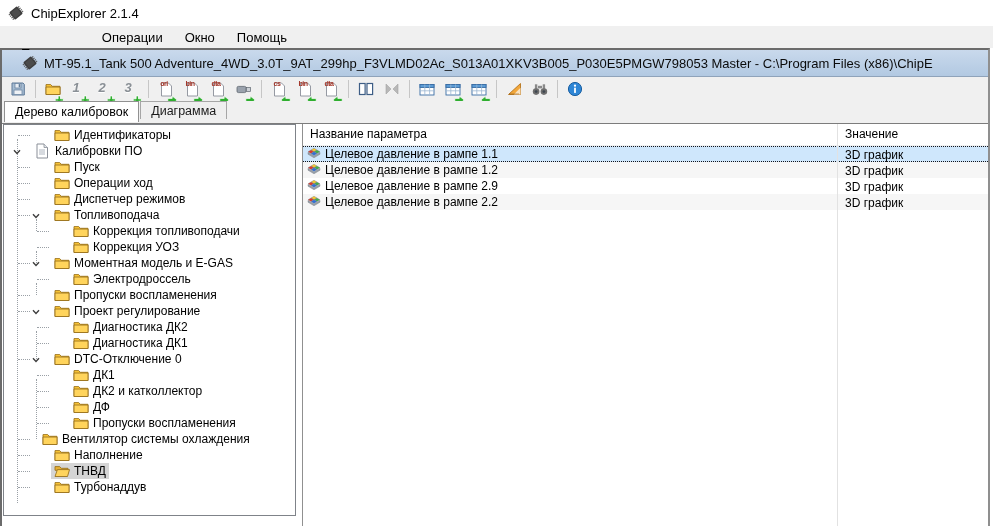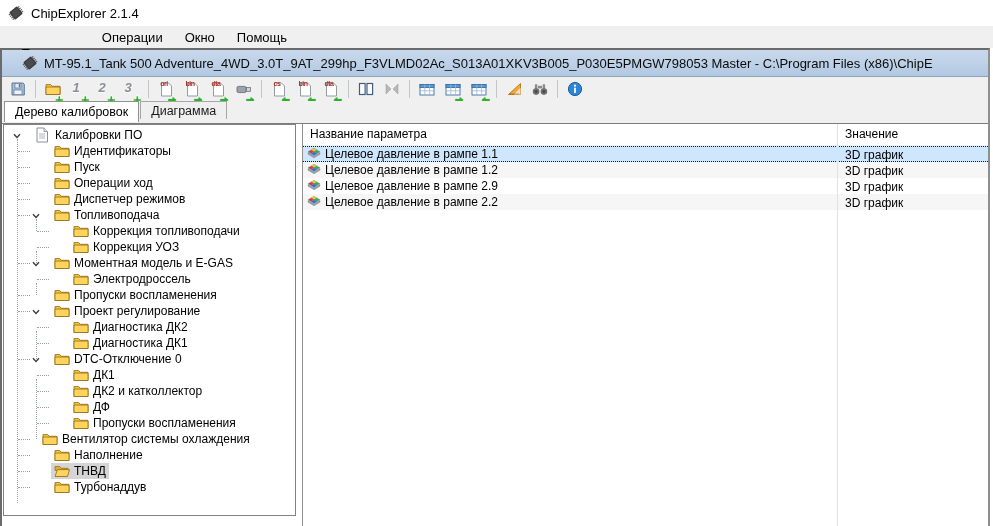--- a/index.html
+++ b/index.html
@@ -319,44 +319,44 @@
 
   <div class="content">
     <div class="tree-panel" id="treepanel">
         <div class="t-spine" style="left: 13px; top: 14px; height: 364px;"></div>
         <div class="t-spine" style="left: 32px; top: 94px; height: 12px;"></div>
         <div class="t-spine" style="left: 32px; top: 126px; height: 12px;"></div>
         <div class="t-spine" style="left: 32px; top: 158px; height: 12px;"></div>
         <div class="t-spine" style="left: 32px; top: 206px; height: 28px;"></div>
         <div class="t-spine" style="left: 32px; top: 254px; height: 60px;"></div>
         <div class="trow">
+          <span class="t-guide t-stub" style="left:14px;width:12px"></span>
+          <span class="t-node" style="left:47px">
+            <span class="icon-16" style="align-items:center">
+              <svg width="16" height="14" viewBox="0 0 16 14" xmlns="http://www.w3.org/2000/svg">
+                <path d="M1 2.6h4.7l1.6 1.7H15v8.2H1z" fill="#ffc937" stroke="#9a731e" stroke-width=".9"></path>
+                <path d="M1 5h14v7.5H1z" fill="#ffd45c" stroke="#9a731e" stroke-width=".9"></path>
+              </svg>
+            </span>
+            <span class="t-label">Идентификаторы</span>
+          </span>
+        </div>
+        <div class="trow">
           <span class="t-chev" style="left:8px"><svg width="10" height="10" viewBox="0 0 10 10" xmlns="http://www.w3.org/2000/svg">
               <path d="M2 3.2 5 6.4 8 3.2" fill="none" stroke="#3f3f3f" stroke-width="1.4"></path>
             </svg></span>
           <span class="t-node" style="left:28px">
             <span class="icon-16" style="align-items:center">
               <svg width="14" height="16" viewBox="0 0 14 16" xmlns="http://www.w3.org/2000/svg">
                 <path d="M2 1h7l3.5 3.5V15H2z" fill="#fff" stroke="#8a8f98"></path>
                 <path d="M9 1v3.5h3.5" fill="#e2e6eb" stroke="#8a8f98" stroke-width=".8"></path>
                 <path d="M4 7h6M4 9h6M4 11h6" stroke="#a5adb8" stroke-width=".9"></path>
               </svg>
             </span>
             <span class="t-label">Калибровки ПО</span>
-          </span>
-        </div>
-        <div class="trow">
-          <span class="t-guide t-stub" style="left:14px;width:12px"></span>
-          <span class="t-node" style="left:47px">
-            <span class="icon-16" style="align-items:center">
-              <svg width="16" height="14" viewBox="0 0 16 14" xmlns="http://www.w3.org/2000/svg">
-                <path d="M1 2.6h4.7l1.6 1.7H15v8.2H1z" fill="#ffc937" stroke="#9a731e" stroke-width=".9"></path>
-                <path d="M1 5h14v7.5H1z" fill="#ffd45c" stroke="#9a731e" stroke-width=".9"></path>
-              </svg>
-            </span>
-            <span class="t-label">Идентификаторы</span>
           </span>
         </div>
         <div class="trow">
           <span class="t-guide t-stub" style="left:14px;width:12px"></span>
           <span class="t-node" style="left:47px">
             <span class="icon-16" style="align-items:center">
               <svg width="16" height="14" viewBox="0 0 16 14" xmlns="http://www.w3.org/2000/svg">
                 <path d="M1 2.6h4.7l1.6 1.7H15v8.2H1z" fill="#ffc937" stroke="#9a731e" stroke-width=".9"></path>
                 <path d="M1 5h14v7.5H1z" fill="#ffd45c" stroke="#9a731e" stroke-width=".9"></path>
               </svg>

